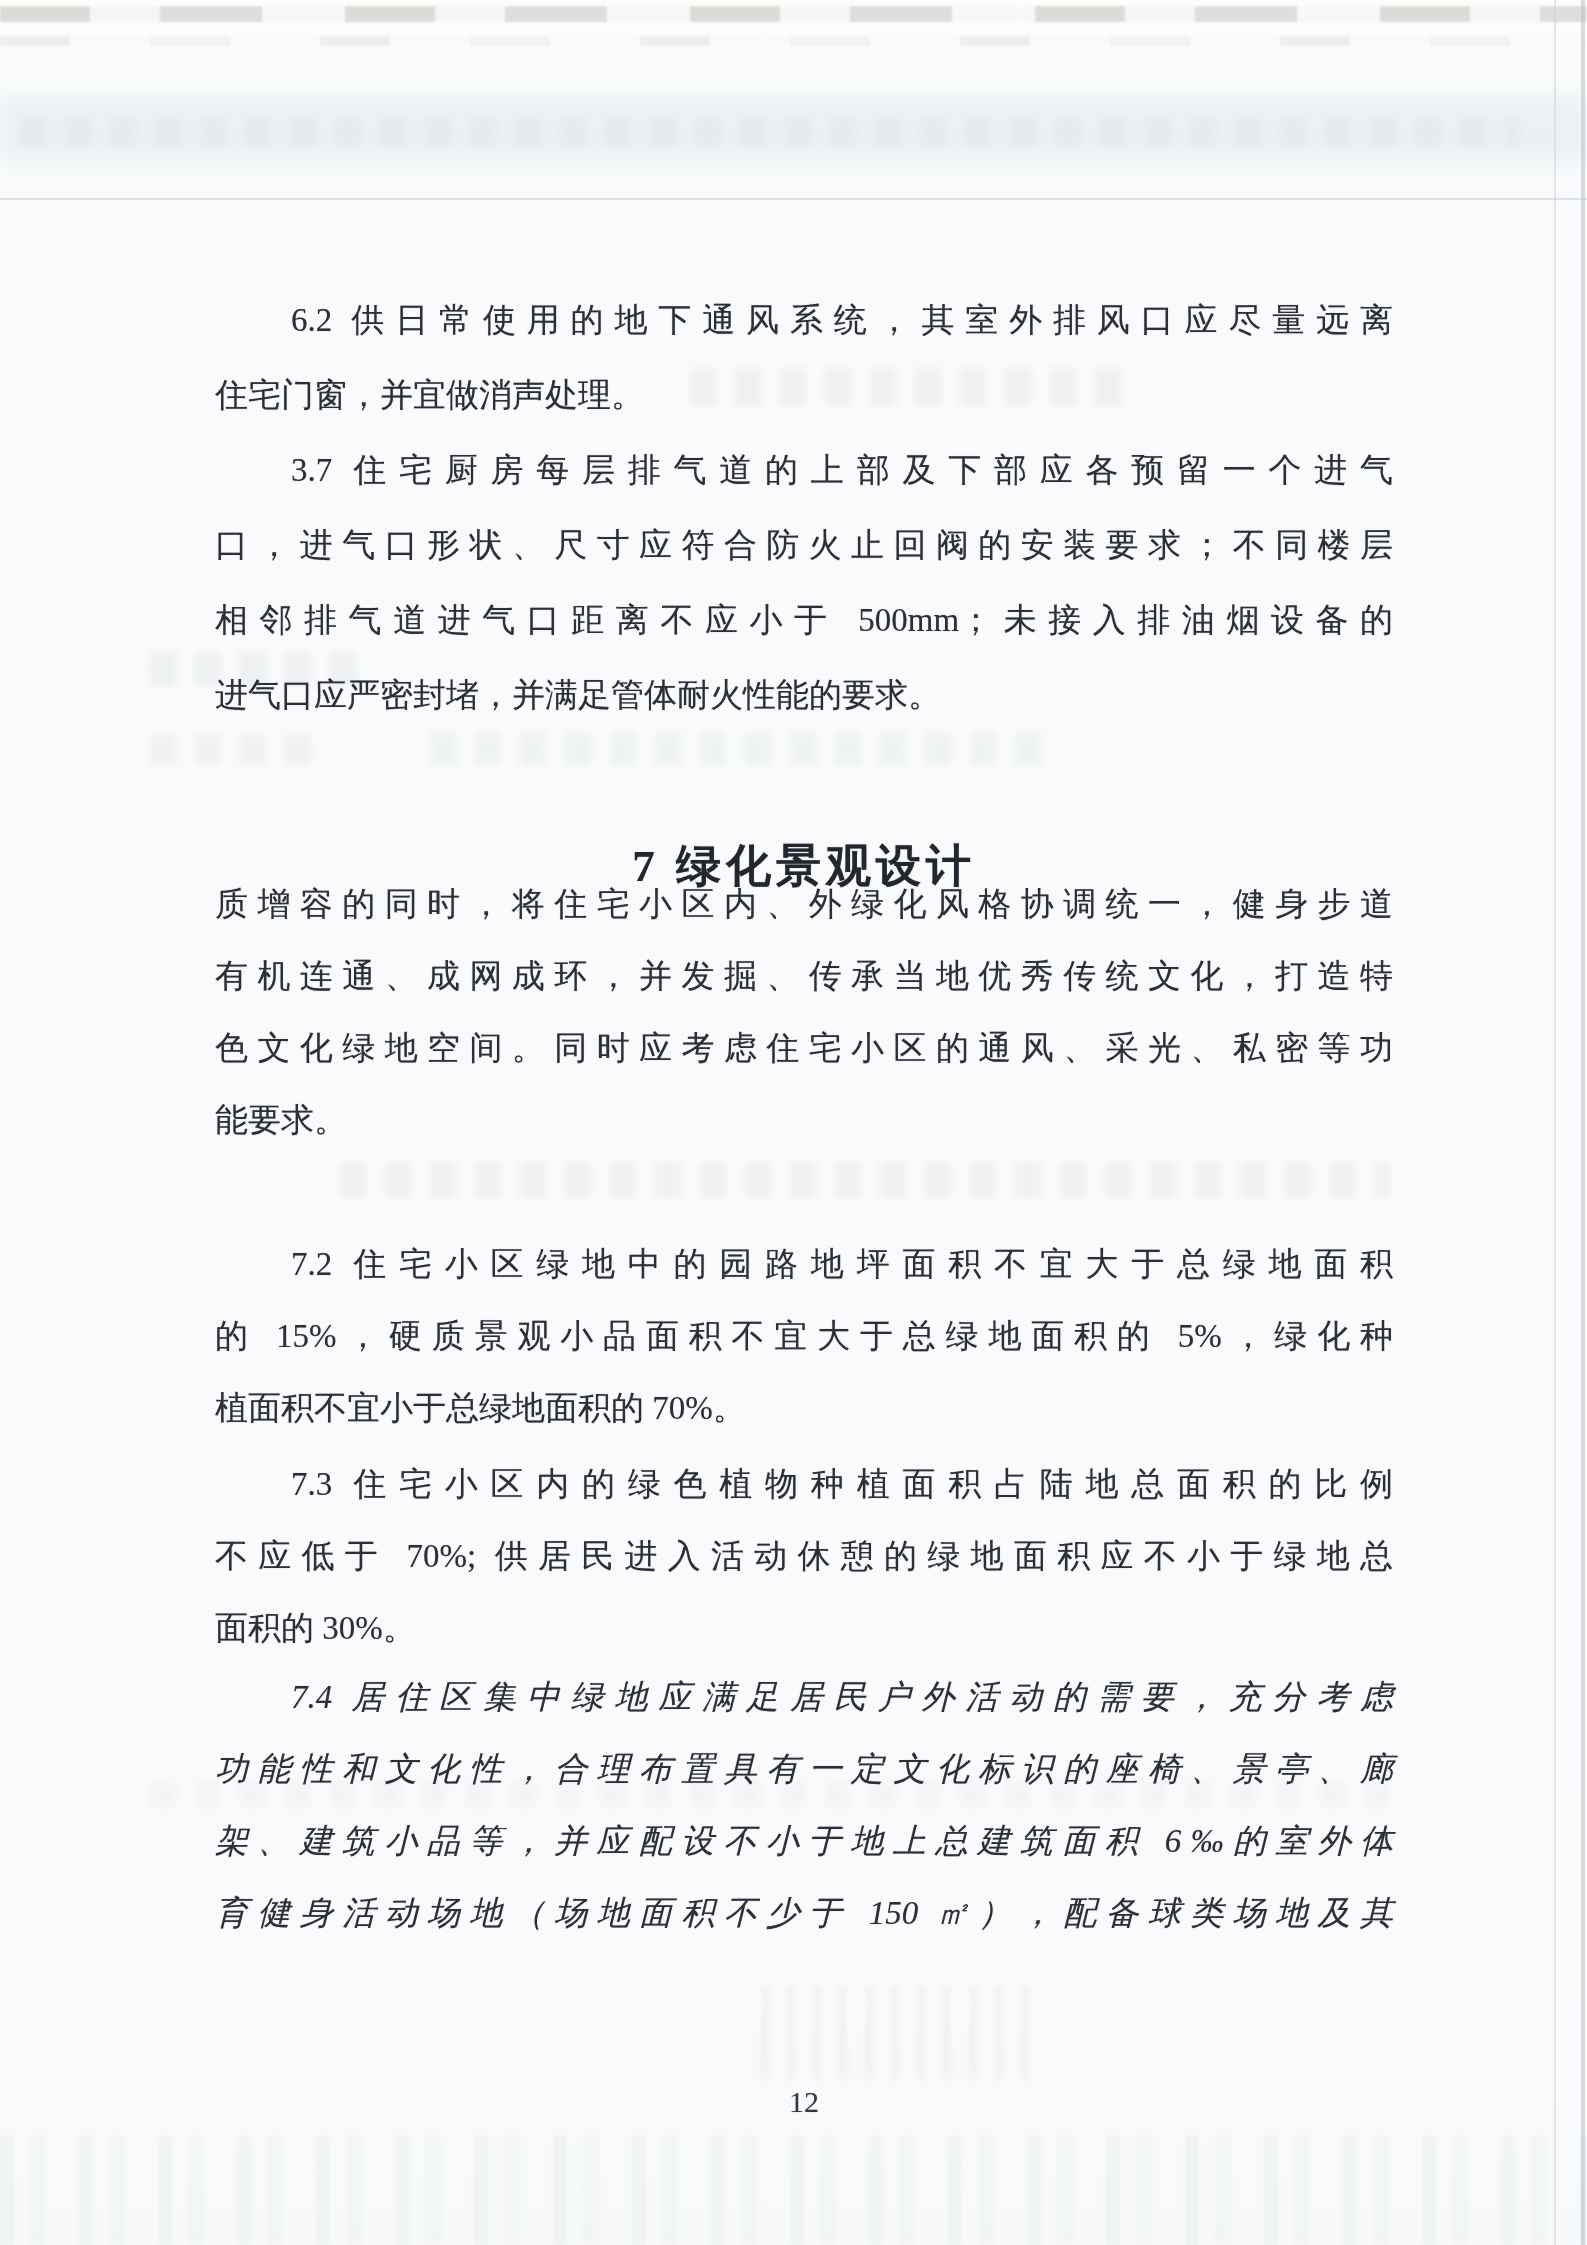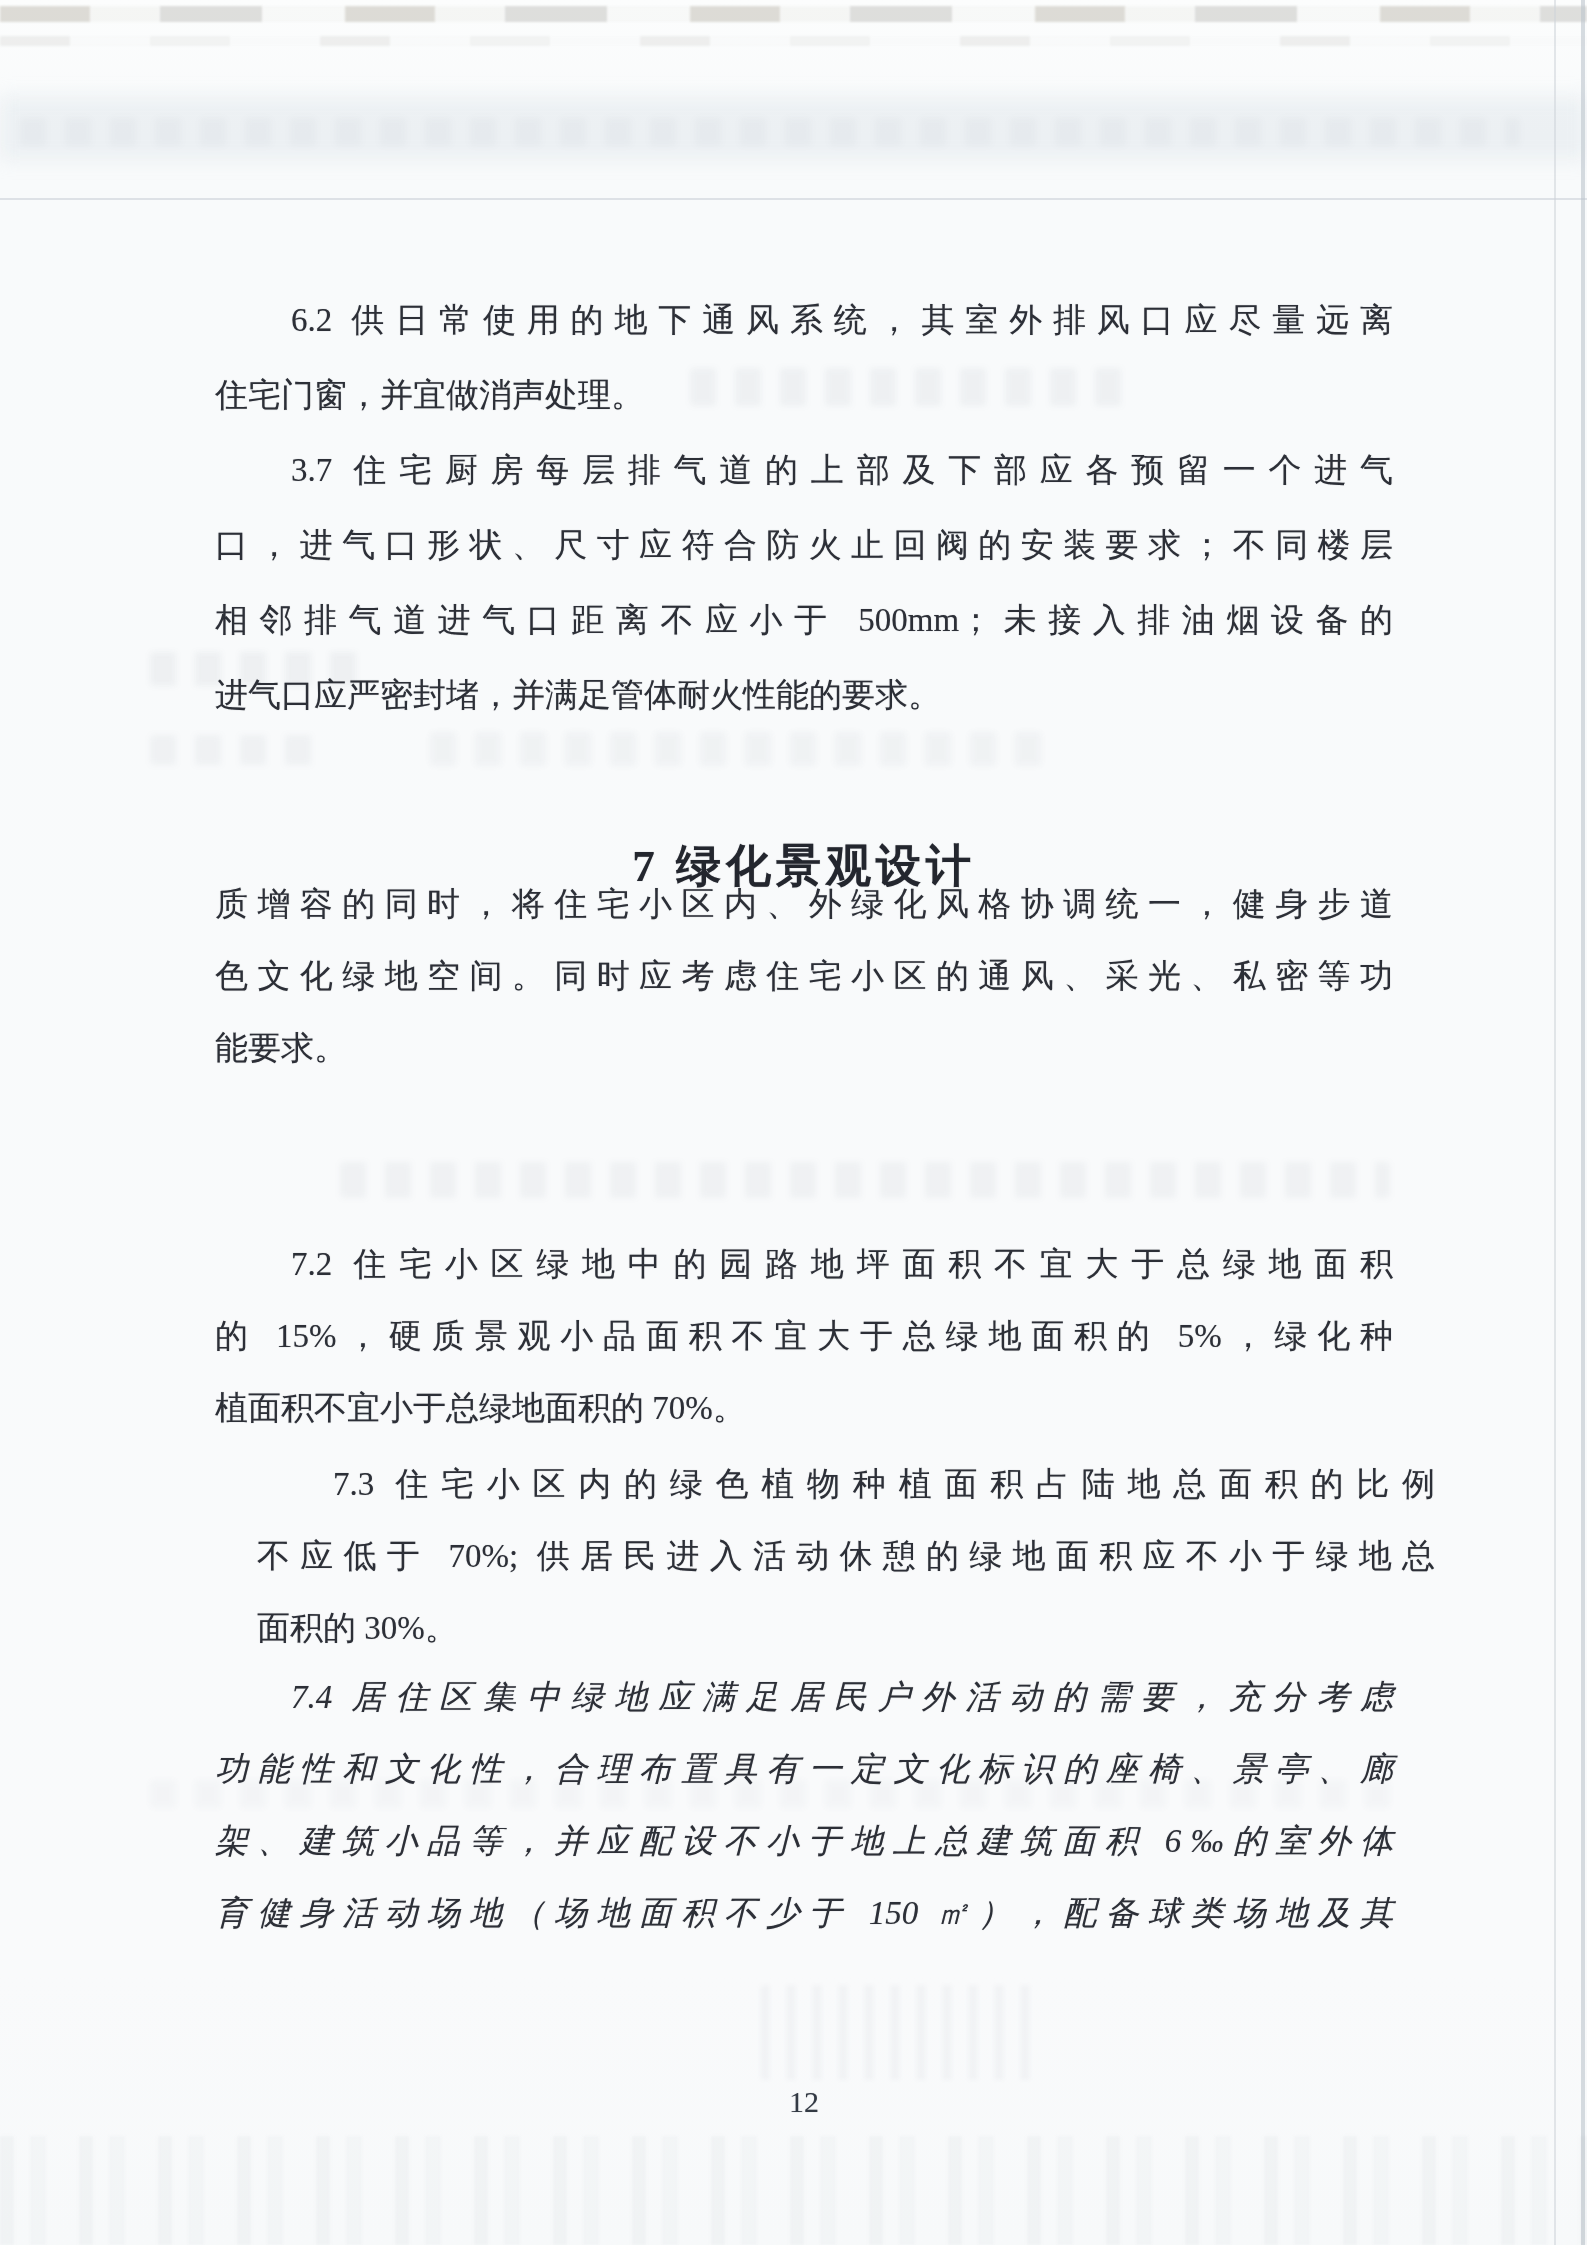--- a/index.html
+++ b/index.html
@@ -61,21 +61,21 @@
     font-size:33px;line-height:75px;white-space:nowrap;
     text-align:justify;text-align-last:justify;text-justify:inter-character;
     color:#2c2f37;text-shadow:0 0 1px rgba(44,47,55,.40);
   }
   .p7 .line{line-height:72px;}
   .line.flush{text-align:left;text-align-last:left;}
   .line.indent{padding-left:76px;}
   #sec6{top:283px;}
   #p71{top:868px;}
   #p72{top:1228px;}
-  #p73{top:1448px;margin-left:42px;}
+  #p73{top:1448px;}
   #p74{top:1661px;font-style:italic;}
   .heading{
     position:absolute;left:215px;top:797px;width:1178px;
     text-align:center;
     font-family:Liberation Serif, serif;
     font-weight:700;font-size:45px;line-height:64px;letter-spacing:5px;
     color:#23262e;text-shadow:0 0 1px rgba(35,38,46,.45);
   }
   .pageno{
     position:absolute;left:215px;top:2082px;width:1178px;
@@ -110,20 +110,21 @@
     <div class="line indent">3.7 住宅厨房每层排气道的上部及下部应各预留一个进气</div>
     <div class="line">口，进气口形状、尺寸应符合防火止回阀的安装要求；不同楼层</div>
     <div class="line">相邻排气道进气口距离不应小于 500mm；未接入排油烟设备的</div>
     <div class="line flush">进气口应严密封堵，并满足管体耐火性能的要求。</div>
   </section>
 
   <h2 class="heading">7 绿化景观设计</h2>
 
   <section class="sec p7" id="p71">
     <div class="line">质增容的同时，将住宅小区内、外绿化风格协调统一，健身步道</div>
+    <div class="line">有机连通、成网成环，并发掘、传承当地优秀传统文化，打造特</div>
     <div class="line">色文化绿地空间。同时应考虑住宅小区的通风、采光、私密等功</div>
     <div class="line flush">能要求。</div>
   </section>
 
   <section class="sec p7" id="p72">
     <div class="line indent">7.2 住宅小区绿地中的园路地坪面积不宜大于总绿地面积</div>
     <div class="line">的 15%，硬质景观小品面积不宜大于总绿地面积的 5%，绿化种</div>
     <div class="line flush">植面积不宜小于总绿地面积的 70%。</div>
   </section>
 

